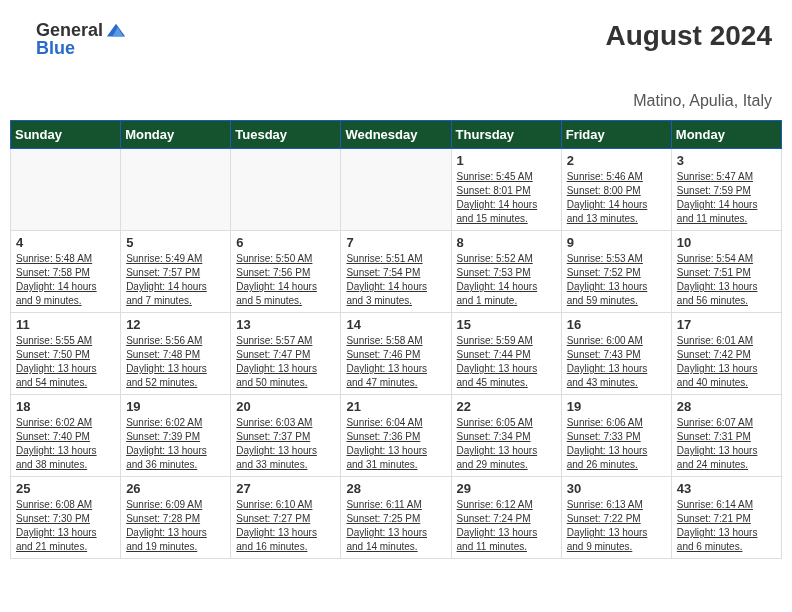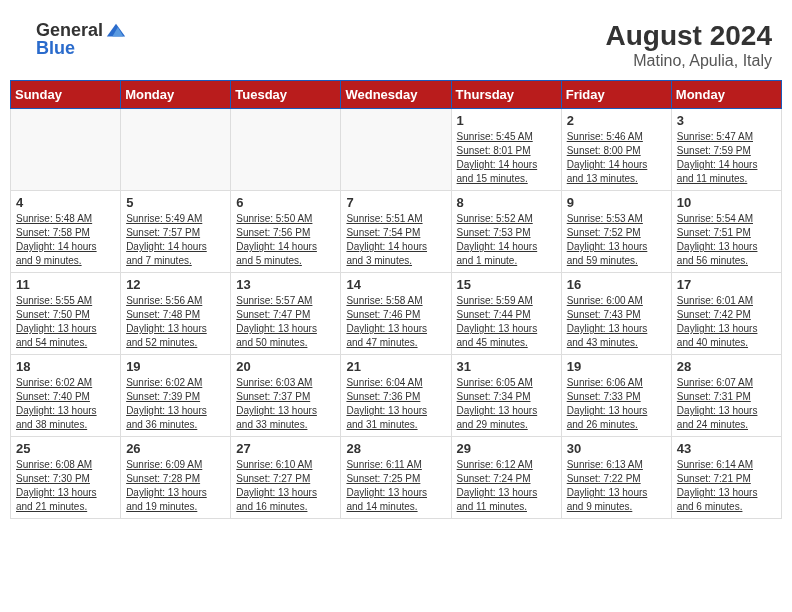--- a/index.html
+++ b/index.html
@@ -37,28 +37,29 @@
       text-align: right;
     }
     .month-year {
       font-size: 28px;
       font-weight: bold;
       color: #333;
     }
     .location {
       font-size: 16px;
       color: #555;
+      margin-top: 40px;
     }
     .calendar {
       width: 100%;
       border-collapse: collapse;
       margin-top: 5px;
     }
     .calendar th {
-      background: #b91c1c;
+      background: #14532d;
       color: white;
       padding: 6px 4px;
       font-size: 13px;
       font-weight: bold;
       text-align: left;
       border: 1px solid #1a5bbc;
     }
     .calendar td {
       vertical-align: top;
       padding: 4px 5px;
@@ -212,21 +213,21 @@
         </td>
         <td>
           <span class="day-number">20</span>
           <div class="day-info">Sunrise: 6:03 AM<br>Sunset: 7:37 PM<br>Daylight: 13 hours<br>and 33 minutes.</div>
         </td>
         <td>
           <span class="day-number">21</span>
           <div class="day-info">Sunrise: 6:04 AM<br>Sunset: 7:36 PM<br>Daylight: 13 hours<br>and 31 minutes.</div>
         </td>
         <td>
-          <span class="day-number">31</span>
+          <span class="day-number">22</span>
           <div class="day-info">Sunrise: 6:05 AM<br>Sunset: 7:34 PM<br>Daylight: 13 hours<br>and 29 minutes.</div>
         </td>
         <td>
           <span class="day-number">19</span>
           <div class="day-info">Sunrise: 6:06 AM<br>Sunset: 7:33 PM<br>Daylight: 13 hours<br>and 26 minutes.</div>
         </td>
         <td>
           <span class="day-number">28</span>
           <div class="day-info">Sunrise: 6:07 AM<br>Sunset: 7:31 PM<br>Daylight: 13 hours<br>and 24 minutes.</div>
         </td>

